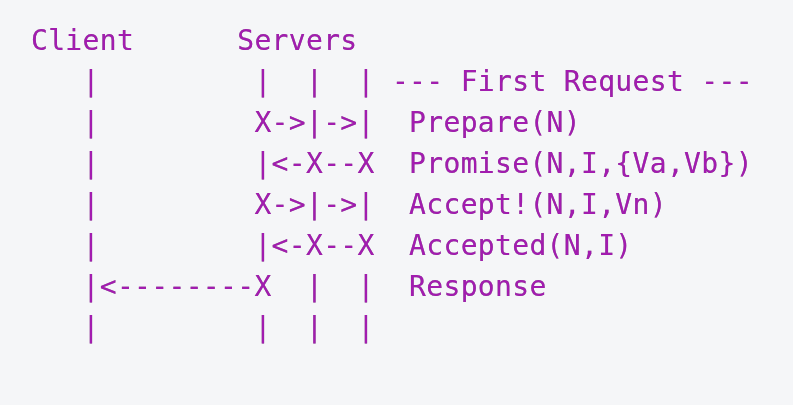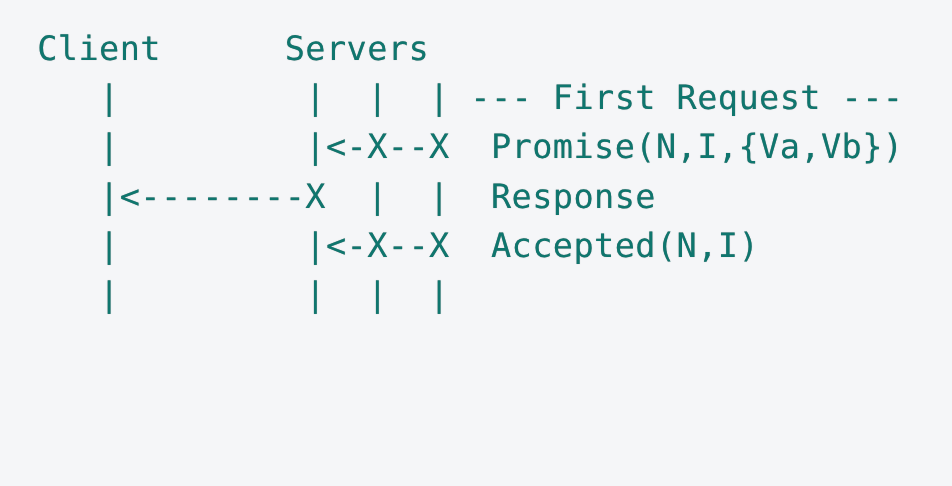--- a/index.html
+++ b/index.html
@@ -25,20 +25,22 @@
     text-shadow: 0 0 0.6px rgba(58, 58, 60, 0.55);
   }
   .line {
     white-space: pre;
     height: 41px;
   }
 </style>
 </head>
 <body style="background: rgb(245, 246, 248);">
 
-<div class="diagram" style="color: #0f766e;">
+<div class="diagram" style="color: #a21caf;">
   <div class="line">Client      Servers</div>
   <div class="line">   |         |  |  | --- First Request ---</div>
+  <div class="line">   |         X-&gt;|-&gt;|  Prepare(N)</div>
   <div class="line">   |         |&lt;-X--X  Promise(N,I,{Va,Vb})</div>
+  <div class="line">   |         X-&gt;|-&gt;|  Accept!(N,I,Vn)</div>
+  <div class="line">   |         |&lt;-X--X  Accepted(N,I)</div>
   <div class="line">   |&lt;--------X  |  |  Response</div>
-  <div class="line">   |         |&lt;-X--X  Accepted(N,I)</div>
   <div class="line">   |         |  |  |</div>
 </div>
 
 </body></html>

